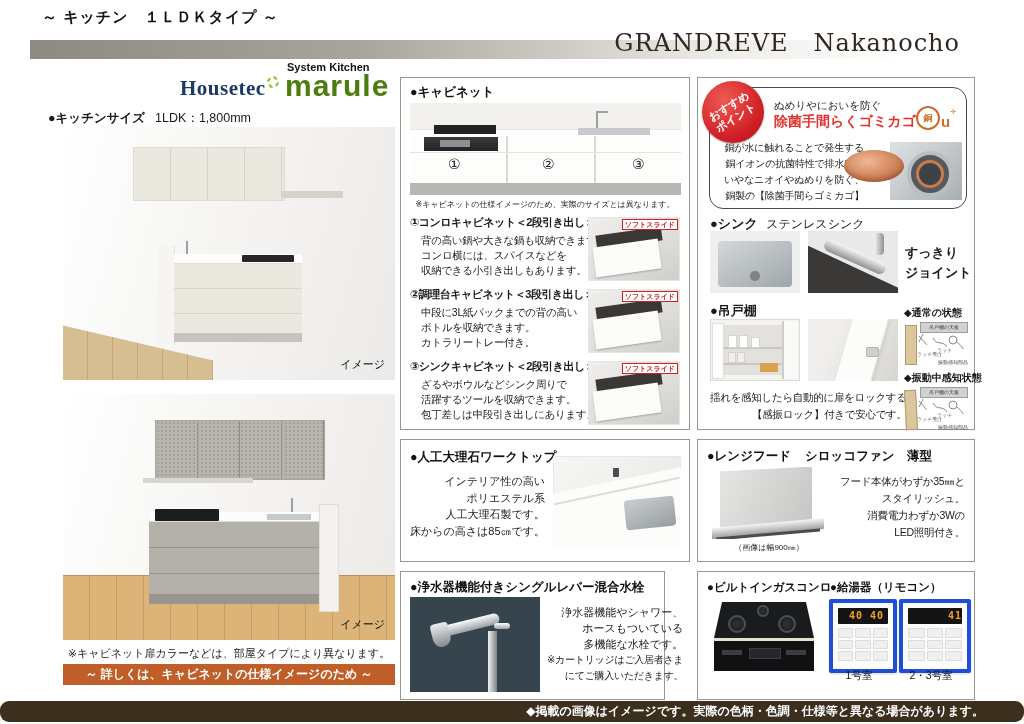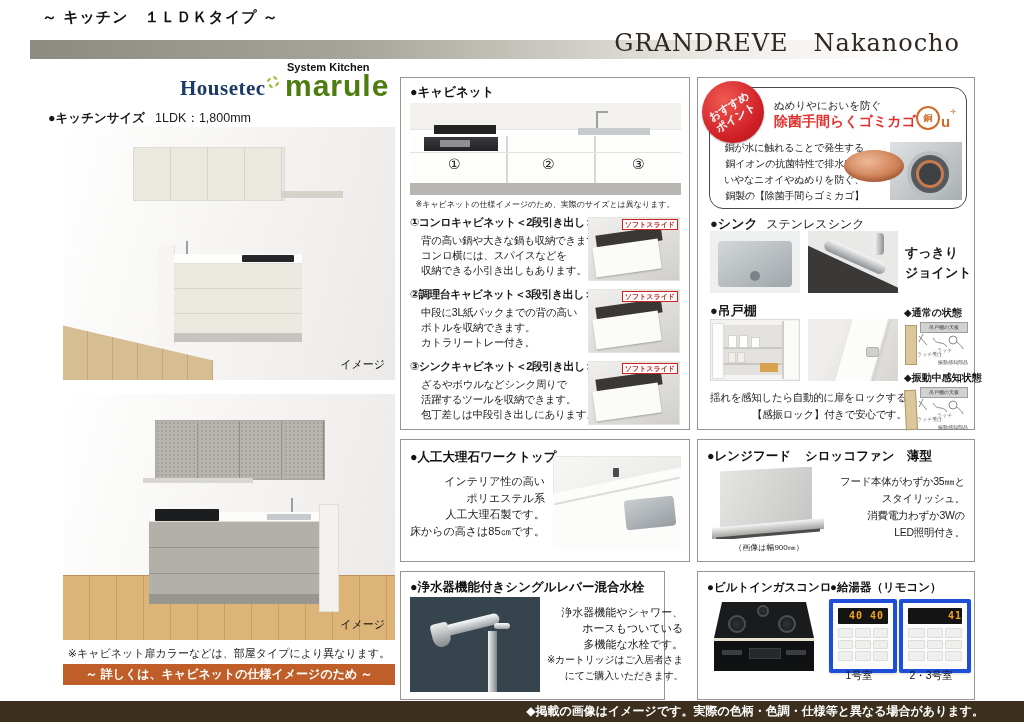--- a/index.html
+++ b/index.html
@@ -66,21 +66,21 @@
   .diag{position:absolute;width:64px;height:48px;}
   .dlab{position:absolute;font-size:5px;color:#444;line-height:1.1;white-space:nowrap;}
   
   .remote{position:absolute;background:#fcfcfc;border:4px solid #1d4ed8;border-radius:2px;box-shadow:0 1px 2px rgba(0,0,0,.15);}
   .rdisp{position:absolute;left:5px;top:5px;right:5px;height:16px;background:#141414;border-radius:1px;color:#f6a31c;
     font-family:"DejaVu Sans Mono",monospace;font-size:10px;font-weight:bold;text-align:right;line-height:16px;padding-right:4px;box-sizing:border-box;letter-spacing:1px;}
   .rbtns{position:absolute;left:5px;top:25px;right:5px;bottom:8px;display:grid;grid-template-columns:repeat(3,1fr);gap:2px;}
   .rbtns span{background:#efefee;border:1px solid #dcdcda;border-radius:1px;}
   .rlabel{position:absolute;text-align:center;font-size:10.5px;color:#111;}
   .footerbar{position:absolute;left:0;top:701px;width:1024px;height:21px;background:#3c2f1d;color:#fff;
-    font-size:12px;font-weight:bold;text-align:right;line-height:21px;padding-right:40px;box-sizing:border-box;white-space:nowrap;}
+    font-size:12px;font-weight:bold;text-align:right;line-height:21px;padding-right:40px;box-sizing:border-box;white-space:nowrap;border-radius:9px;}
 </style>
 </head>
 <body>
 
 <div class="page">
 
   <div class="htitle">～ キッチン　１ＬＤＫタイプ ～</div>
   <div class="gradbar"></div>
   <div class="brand">GRANDREVE　Nakanocho</div>
 

